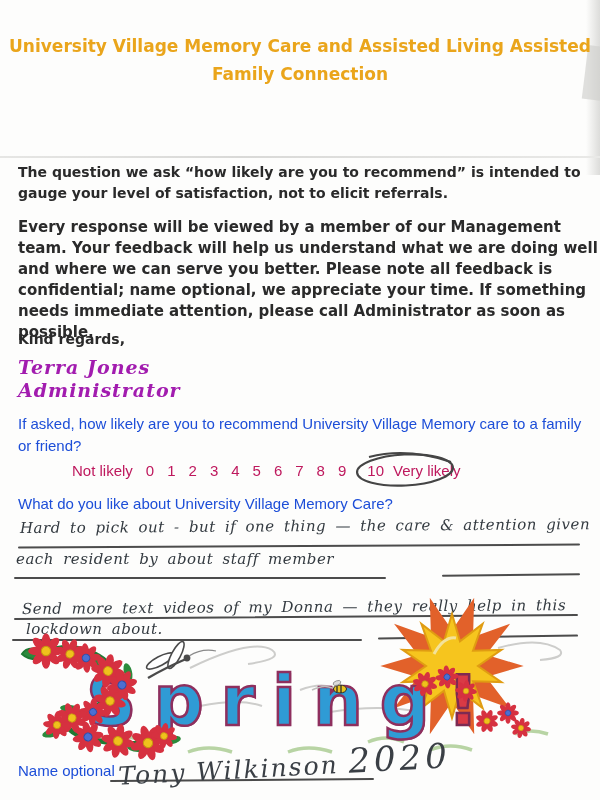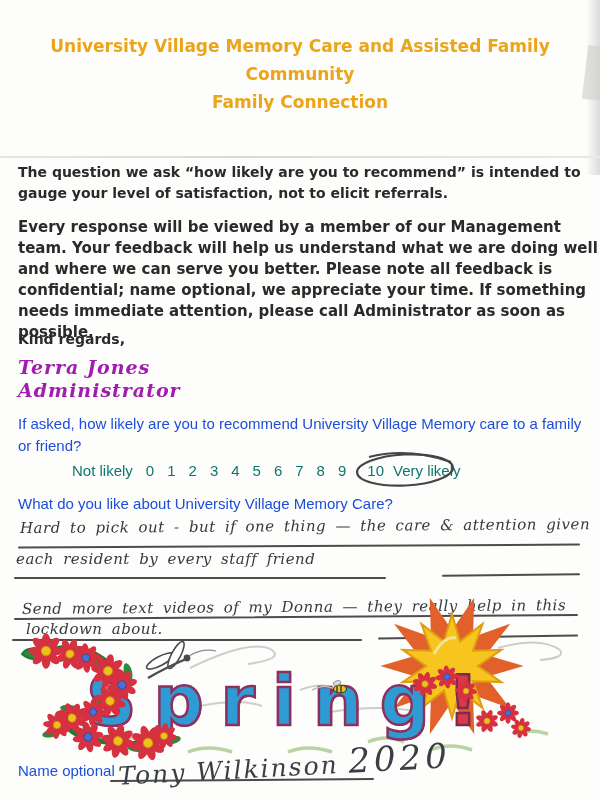--- a/index.html
+++ b/index.html
@@ -31,21 +31,21 @@
 
   
   .qtext{font-family:"Liberation Sans","DejaVu Sans",sans-serif;color:#1d4ed8;font-size:15px;}
   .q1{position:absolute;left:18px;top:413px;width:572px;line-height:22px;}
   .q2{position:absolute;left:18px;top:495px;width:572px;}
   .q3{position:absolute;left:18px;top:583px;width:572px;}
   .name-label{position:absolute;left:18px;top:762px;}
 
   
   .scale{position:absolute;left:72px;top:457px;display:flex;align-items:center;gap:13px;
-         font-family:"Liberation Sans","DejaVu Sans",sans-serif;font-size:15px;color:#0f766e;}
+         font-family:"Liberation Sans","DejaVu Sans",sans-serif;font-size:15px;color:#be185d;}
   .circled{position:relative;display:flex;align-items:center;gap:9px;padding:5px 8px;}
   .circled svg{position:absolute;left:-6px;top:-7px;pointer-events:none;}
 
   
   .hand{font-family:"DejaVu Serif",serif;font-style:italic;color:#333a40;
         letter-spacing:.5px;word-spacing:4px;white-space:nowrap;}
   .like1{position:absolute;left:20px;top:517px;font-size:15px;transform:rotate(-.4deg);}
   .like2{position:absolute;left:16px;top:550px;font-size:15px;}
   .imp1{position:absolute;left:22px;top:598px;font-size:15px;transform:rotate(-.4deg);}
   .imp2{position:absolute;left:26px;top:620px;font-size:15px;}
@@ -76,21 +76,21 @@
 </head>
 <body>
 
 <div id="page">
 
   <div class="scan-edge"></div>
   <div class="scan-corner"></div>
   <div class="crease"></div>
 
   <div class="title">
-    <div>University Village Memory Care and Assisted Family Community</div>
+    <div>University Village Memory Care and Assisted Living Assisted</div>
     <div>Family Connection</div>
   </div>
 
   <div class="comic para2">The question we ask “how likely are you to recommend” is intended to gauge your level of satisfaction, not to elicit referrals.</div>
   <div class="comic para3">Every response will be viewed by a member of our Management team. Your feedback will help us understand what we are doing well and where we can serve you better. Please note all feedback is confidential; name optional, we appreciate your time.  If something needs immediate attention, please call Administrator as soon as possible.</div>
   <div class="comic regards">Kind regards,</div>
   <div class="script sig-name">Terra Jones</div>
   <div class="script sig-title">Administrator</div>
 
   <div class="qtext q1">If asked, how likely are you to recommend University Village Memory care to a family or friend?</div>
@@ -112,21 +112,21 @@
         <ellipse cx="52" cy="20" rx="48" ry="15.5" fill="none" stroke="#454545" stroke-width="2.2" transform="rotate(-3 52 20)"></ellipse>
         <path d="M 16 7 Q 54 -3 98 12" fill="none" stroke="#454545" stroke-width="2"></path>
       </svg>
       <span>10</span>
       <span>Very likely</span>
     </span>
   </div>
 
   <div class="qtext q2">What do you like about University Village Memory Care?</div>
   <div class="hand like1">Hard to pick out - but if one thing —  the care &amp; attention given to</div>
-  <div class="hand like2">each resident by every staff friend</div>
+  <div class="hand like2">each resident by about staff member</div>
   <div class="ansline l1"></div>
   <div class="ansline l2a"></div>
   <div class="ansline l2b"></div>
 
   <div class="hand imp1">Send more text videos of my Donna — they really help in this</div>
   <div class="hand imp2">lockdown about.</div>
   <div class="ansline l3"></div>
   <div class="ansline l4a"></div>
   <div class="ansline l4b"></div>
 

